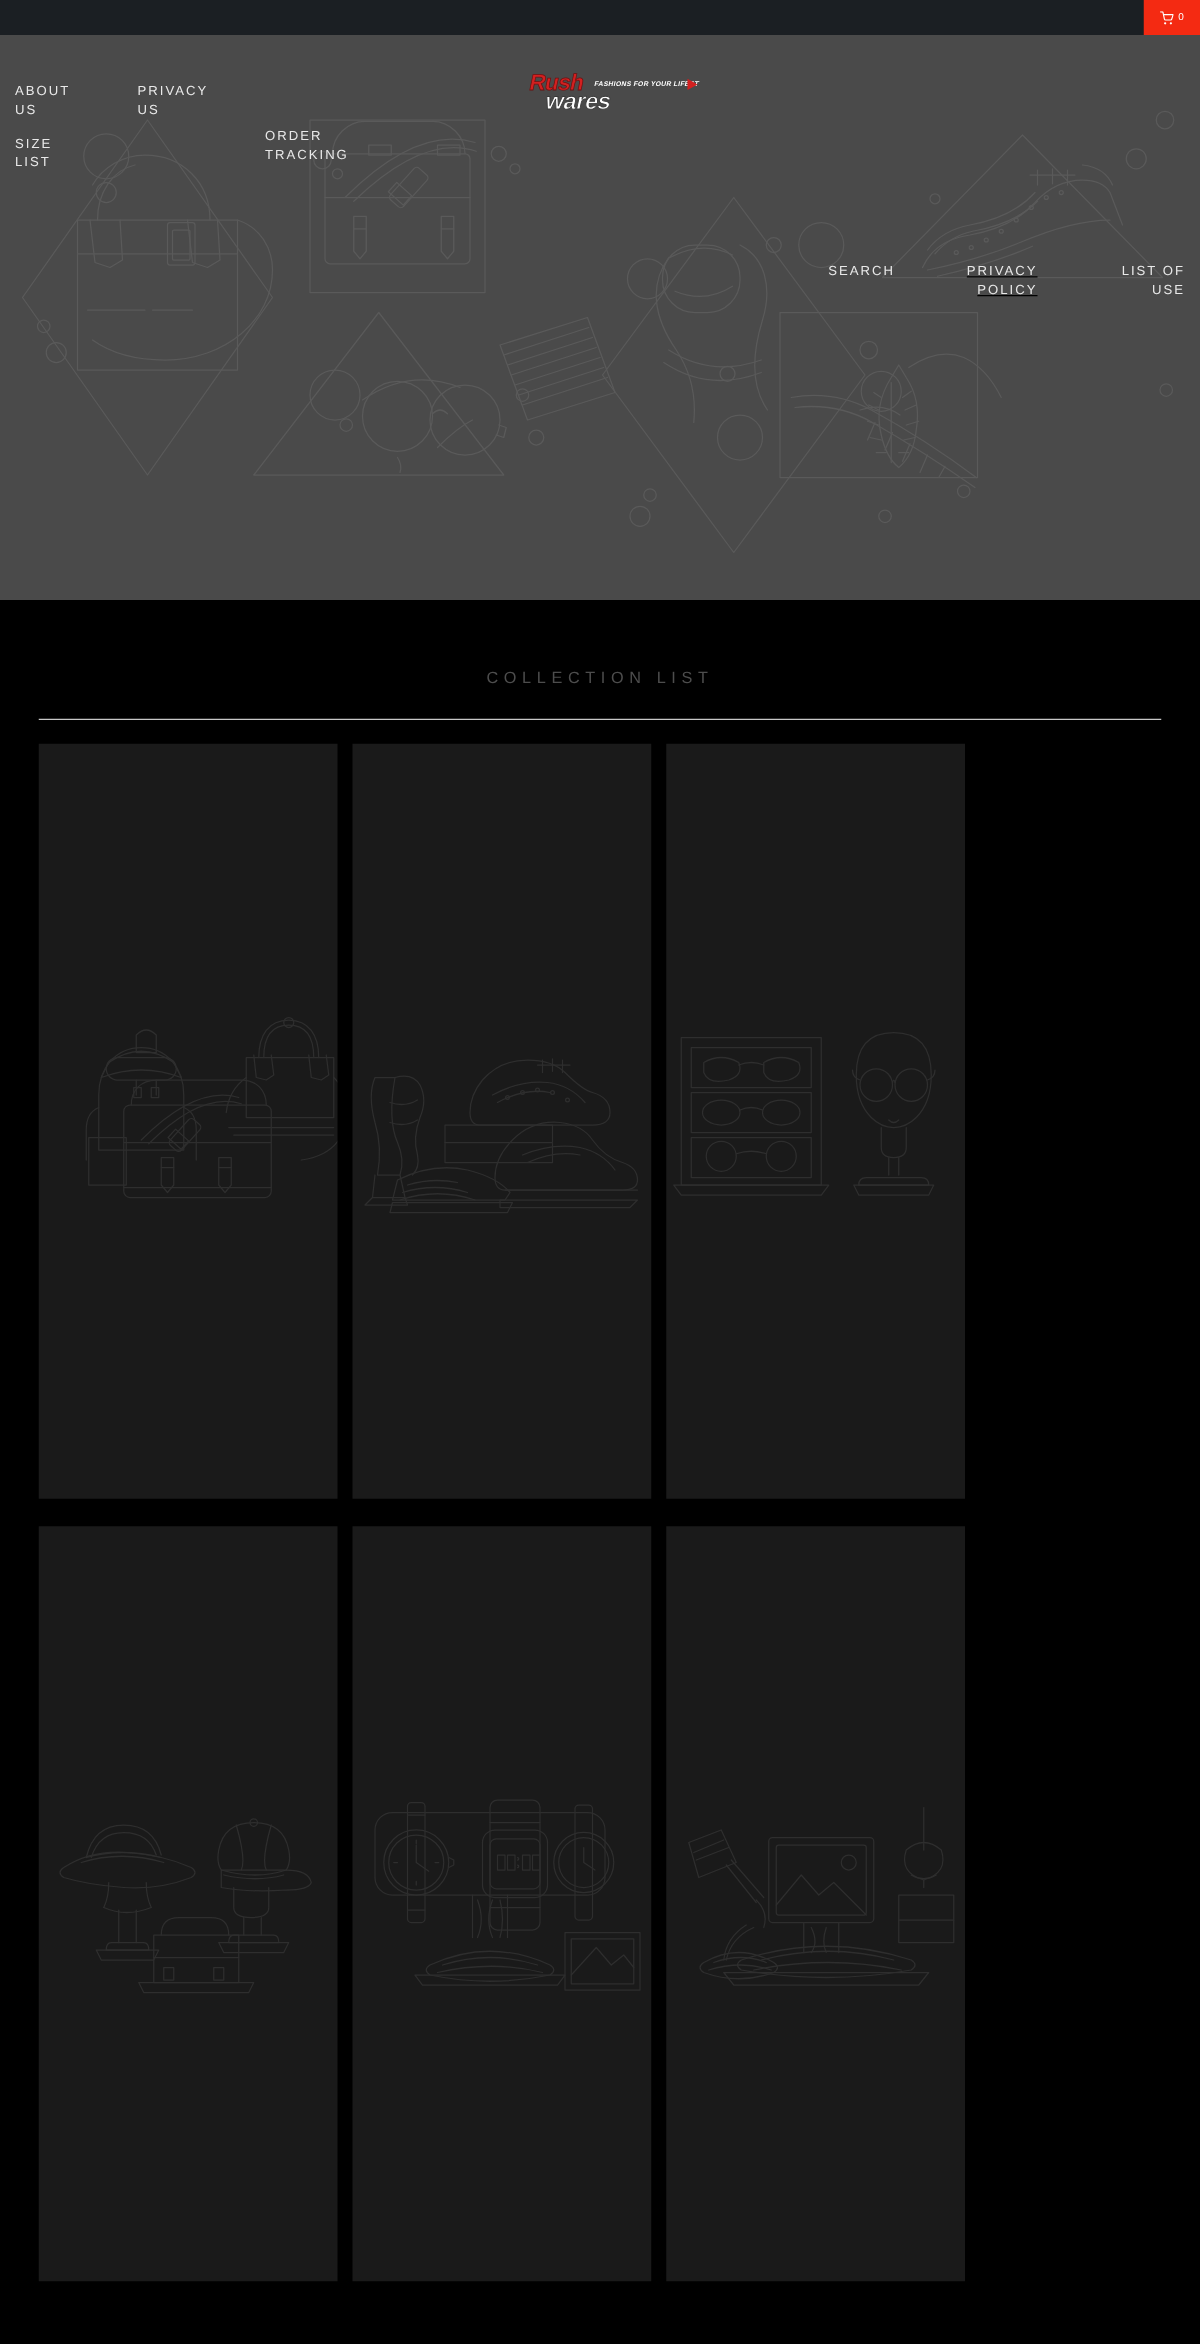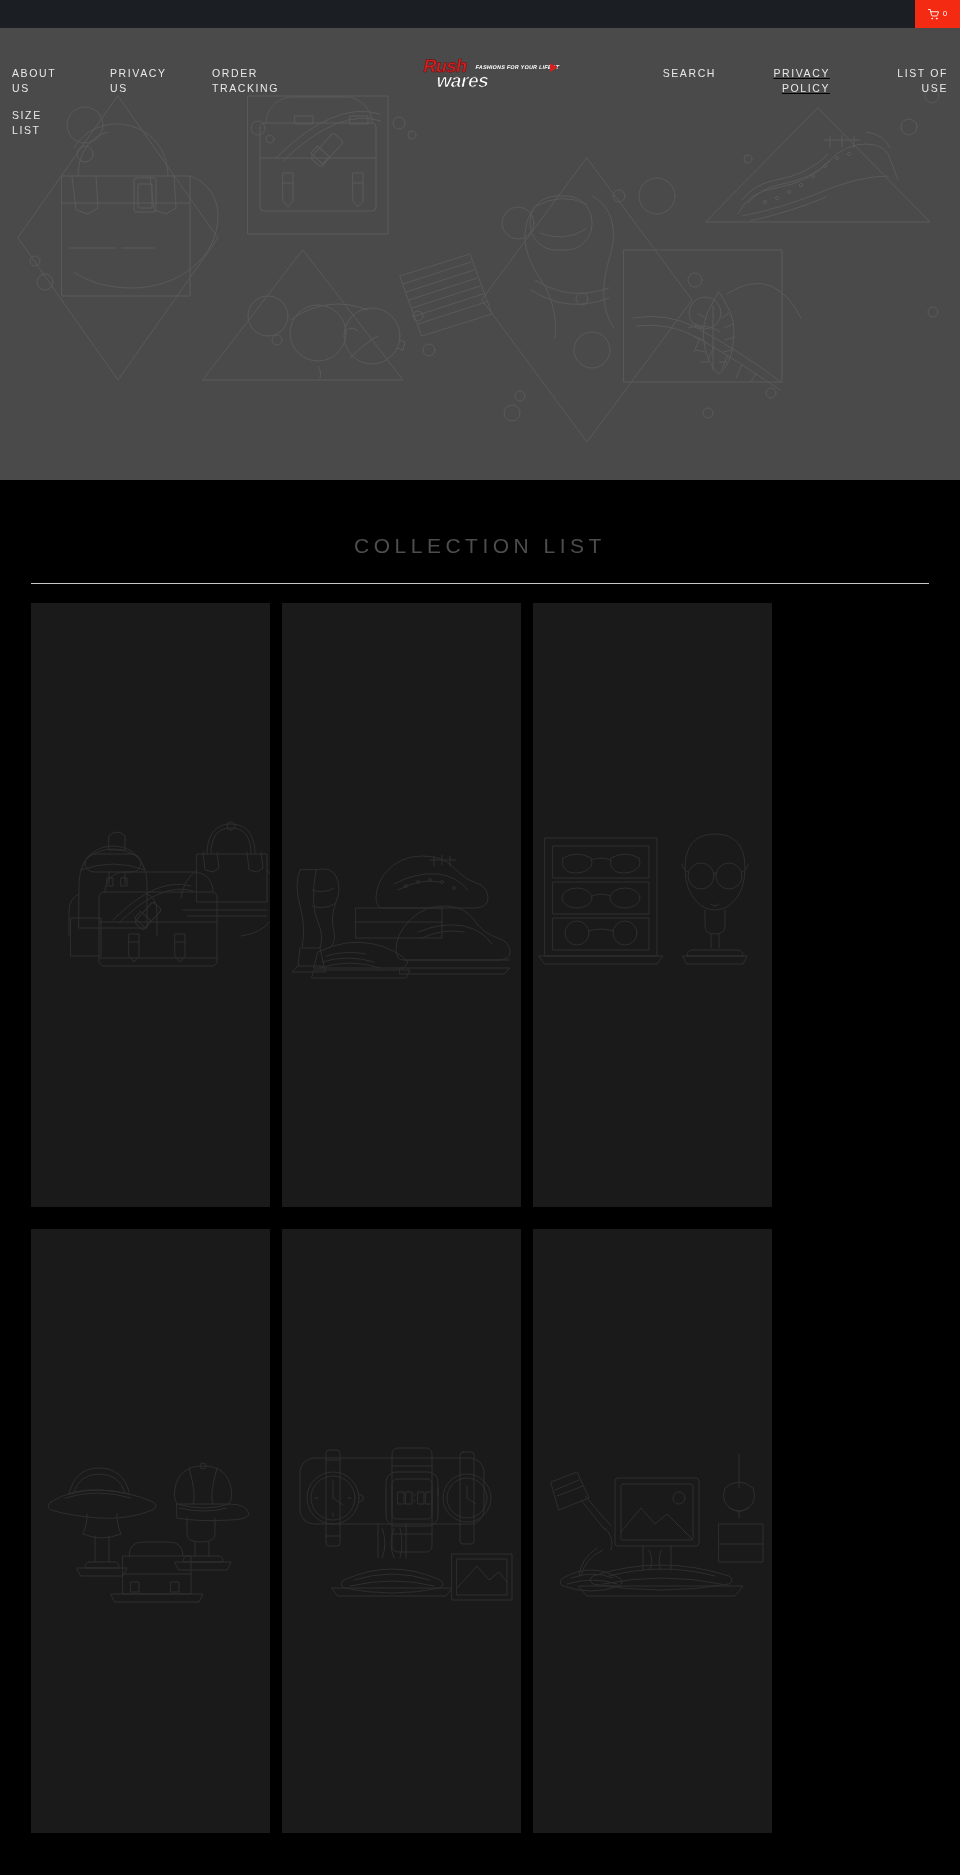--- a/index.html
+++ b/index.html
@@ -63,43 +63,44 @@
   
   .nav {
     position: absolute;
     top: 0; left: 0;
     width: 960px;
     height: 120px;
     padding: 0 12px;
     display: flex;
     align-items: flex-start;
     z-index: 5;
+    flex-direction: column;
   }
   .nav-left, .nav-right {
     display: flex;
     align-items: flex-start;
     padding-top: 38px;
   }
   .nav-left { flex: 0 0 auto; gap: 0; }
   .nav-right { margin-left: auto; gap: 0; }
   .nav-link {
     color: #e9e9e9;
     font-size: 10.5px;
     letter-spacing: 1.6px;
     line-height: 15px;
     text-decoration: none;
     cursor: pointer;
     display: block;
     white-space: normal;
   }
   .nav-item { padding: 0 0 0 0; margin-right: 42px; }
-  .nav-right .nav-item { margin-right: 0; margin-left: 56px; text-align: right; }
+  .nav-right .nav-item { margin-right: 0; margin-left: 56px; text-align: right; margin-top: 40px; }
   .nav-item.w1 { width: 56px; }
   .nav-item.w2 { width: 60px; }
-  .nav-item.w3 { width: 62px; }
+  .nav-item.w3 { width: 62px; margin-top: 36px; }
   .nav-right .w4 { width: 64px; }
   .nav-right .w5 { width: 58px; text-decoration: underline; }
   .nav-right .w6 { width: 62px; }
 
   .size-guide-wrap {
     position: absolute;
     left: 12px;
     top: 80px;
     width: 56px;
     z-index: 6;
@@ -119,21 +120,21 @@
   .logo svg { display: block; }
 
   
   .collection {
     background: #000000;
     padding-top: 0;
   }
   .section-title {
     text-align: center;
     color: #4d4d4d;
-    font-size: 21px;
+    font-size: 13px;
     letter-spacing: 4.5px;
     font-weight: 400;
     padding-top: 55px;
     padding-bottom: 0;
     line-height: 1;
   }
   .title-rule {
     height: 1px;
     background: #c8c8c8;
     margin: 27px 31px 0 31px;

